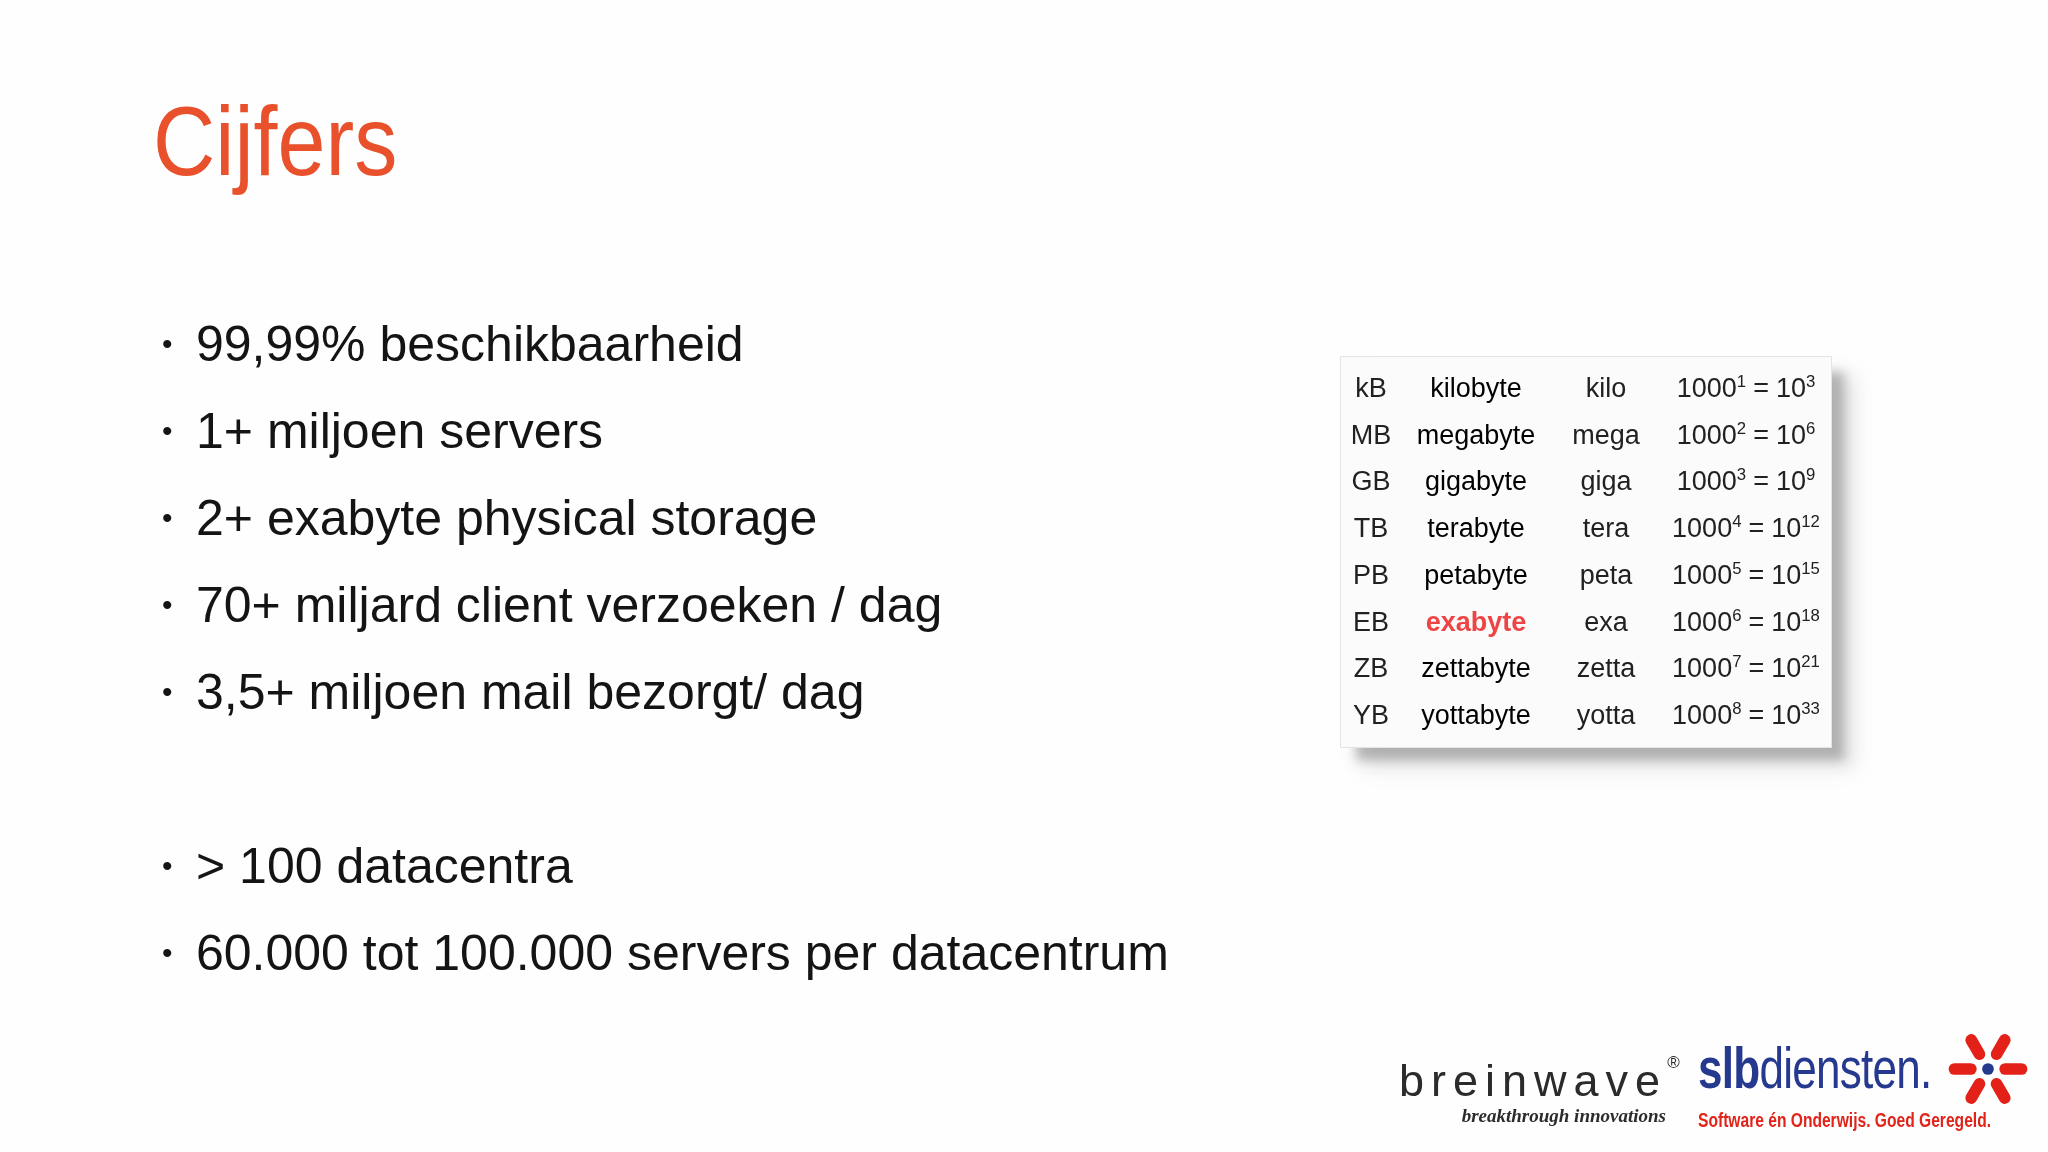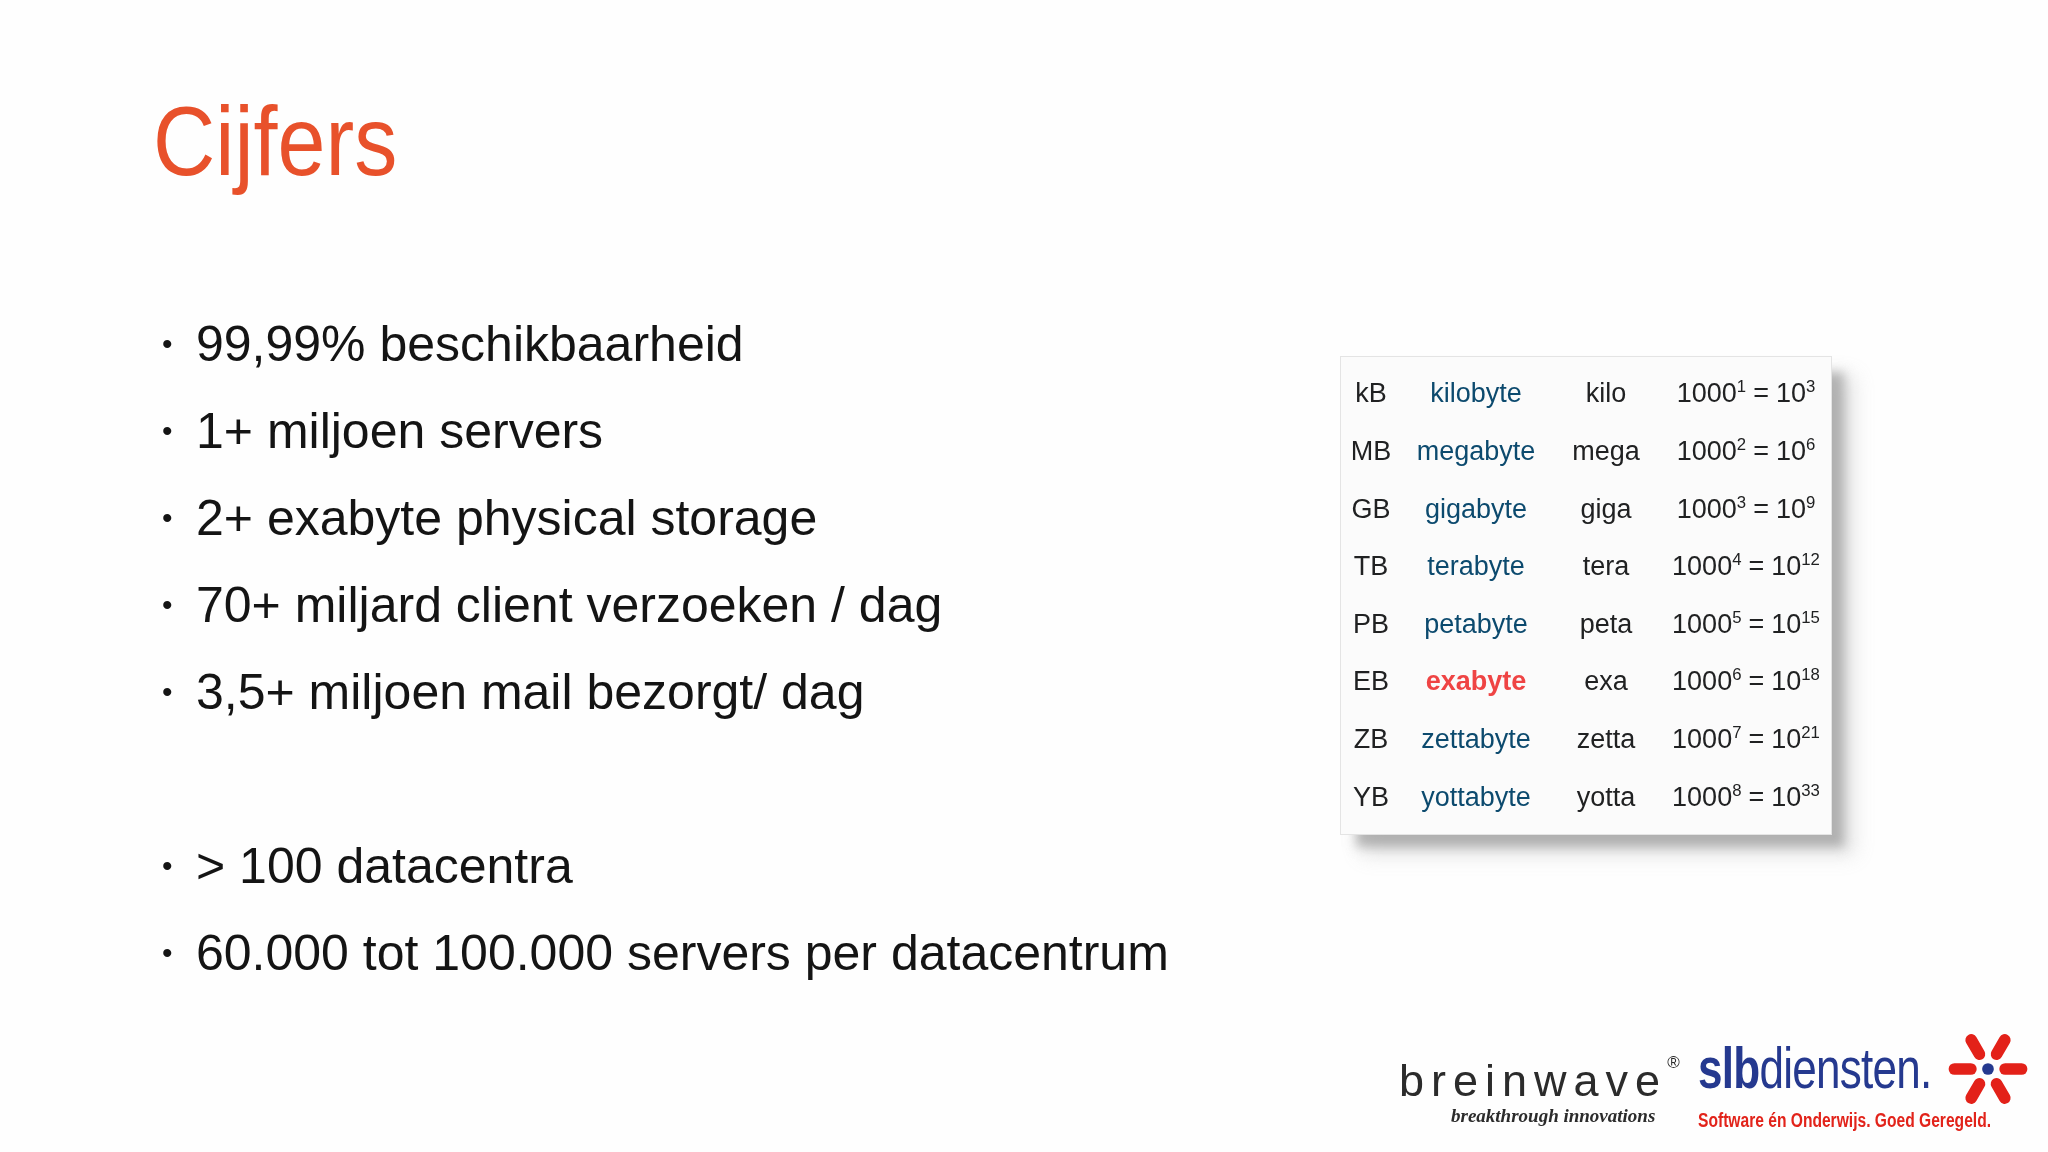--- a/index.html
+++ b/index.html
@@ -33,57 +33,57 @@
     width:34px;flex:0 0 34px;
     font-size:30px;line-height:1;
     padding-left:12px;
     color:#141414;
   }
   .bullet-text{display:inline-block;}
 
   
   .units-panel{
     position:absolute;left:1340px;top:356px;
-    width:492px;height:479px;
+    width:492px;height:392px;
     background:#fbfbfb;
     border:1px solid #e4e4e4;
     box-sizing:border-box;
     box-shadow:14px 14px 10px -2px rgba(125,125,125,0.5),
                22px 20px 18px rgba(170,170,170,0.30);
     display:grid;
     grid-template-rows:repeat(8,1fr);
     padding:8px 0;
     font-size:27px;
     color:#202122;
   }
   .trow{
     display:grid;
     grid-template-columns:60px 150px 110px 1fr;
     align-items:center;
   }
   .tcell{text-align:center;white-space:nowrap;}
-  .unit-name{color:#0c4a6e;}
+  .unit-name{color:#000000;}
   .unit-name.name-bold{color:#ef4444;font-weight:700;}
   .equation sup{font-size:0.62em;vertical-align:super;line-height:0;}
   .eq-sign{margin:0 7px;}
 
   
   .breinwave{
     position:absolute;left:1362px;top:1054px;width:300px;
     color:#2b2b2b;
     margin-left:37px;
   }
   .bw-word{
     font-size:45px;line-height:1;font-weight:300;
     letter-spacing:7px;white-space:nowrap;
   }
   .bw-reg{font-size:17px;vertical-align:28px;letter-spacing:0;}
   .bw-tagline{
     margin-top:3px;margin-left:52px;width:215px;
-    text-align:left;
+    text-align:right;
     font-family:"Liberation Serif",serif;
     font-style:italic;font-weight:700;
     font-size:19px;line-height:1.1;
     white-space:nowrap;
   }
 
   
   .slb{position:absolute;left:1698px;top:1028px;width:340px;}
   .slb-row{display:flex;align-items:center;}
   .slb-word{

